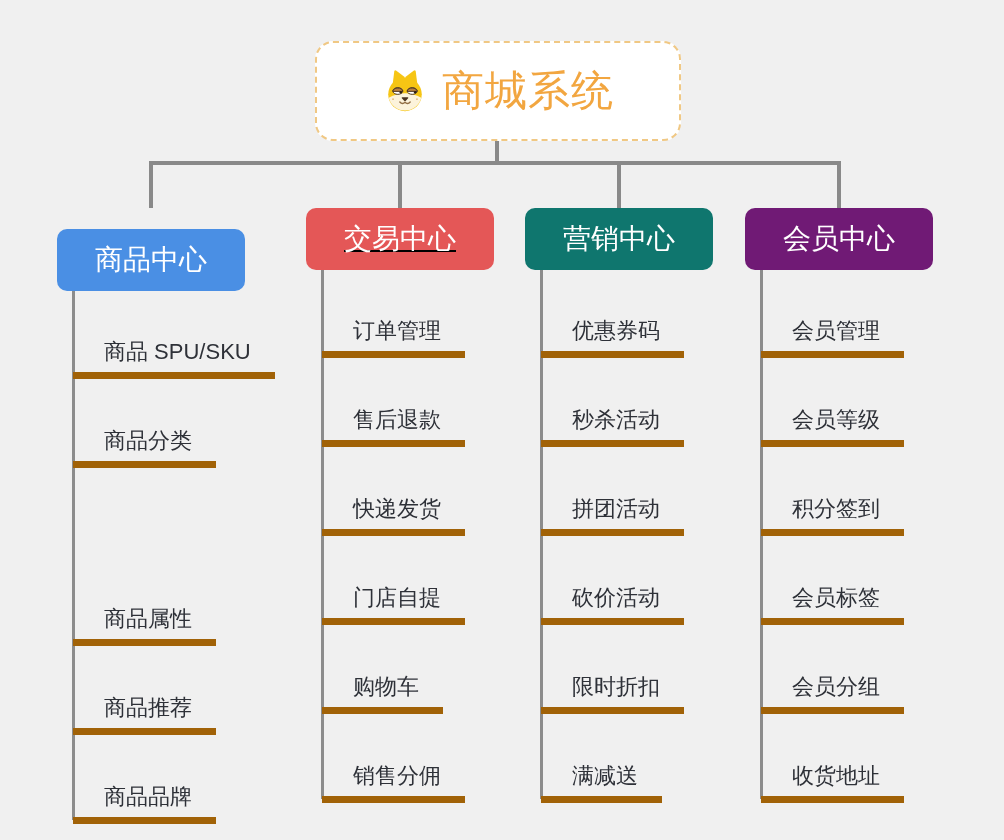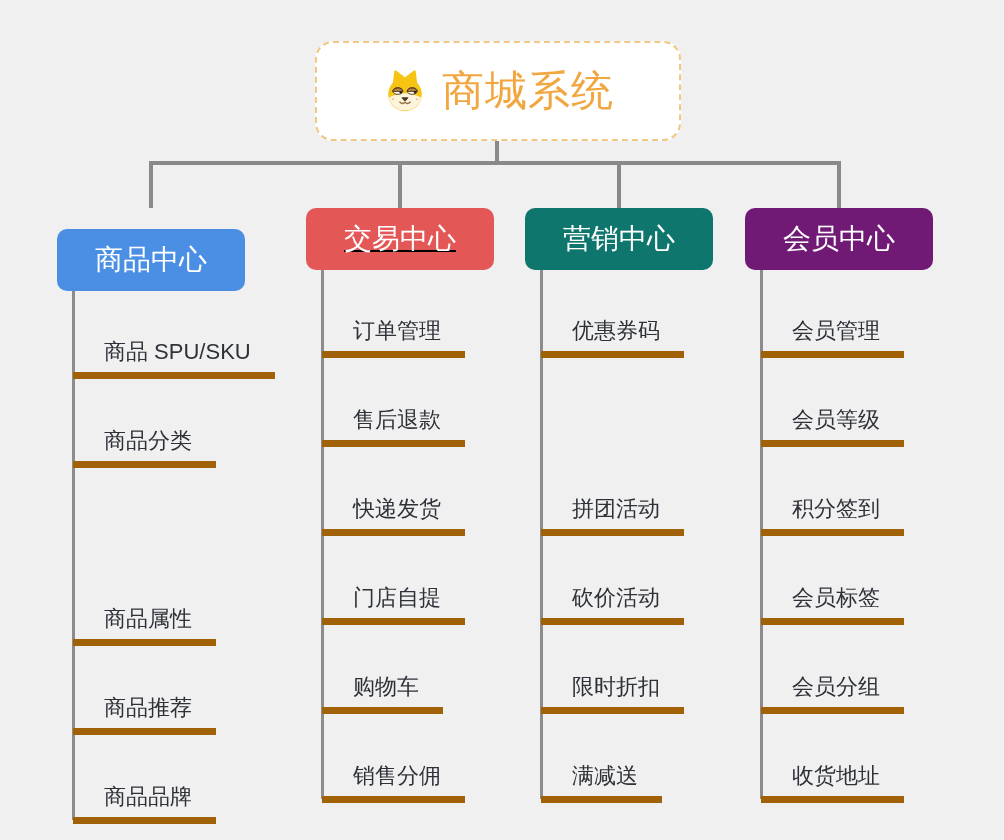--- a/index.html
+++ b/index.html
@@ -148,20 +148,21 @@
     <div class="topic r4">购物车</div>
     <div class="topic r5">销售分佣</div>
   </div>
 
   <div class="branch b2">
     <div class="branch-box" style="background-color: #0f766e;">
       <span class="branch-label">营销中心</span>
     </div>
     <div class="trunk"></div>
     <div class="topic r0">优惠券码</div>
+    <div class="topic r1">秒杀活动</div>
     <div class="topic r2">拼团活动</div>
     <div class="topic r3">砍价活动</div>
     <div class="topic r4">限时折扣</div>
     <div class="topic r5">满减送</div>
   </div>
 
   <div class="branch b3">
     <div class="branch-box" style="background-color: #701a75;">
       <span class="branch-label">会员中心</span>
     </div>

